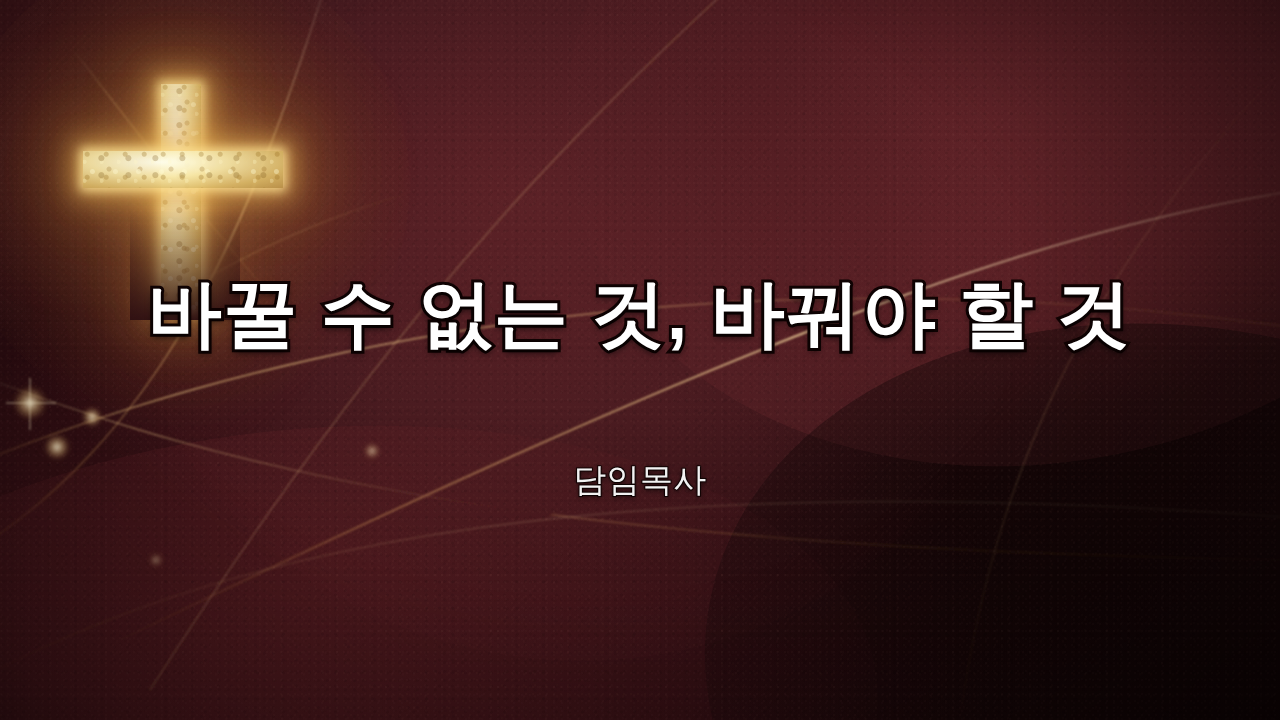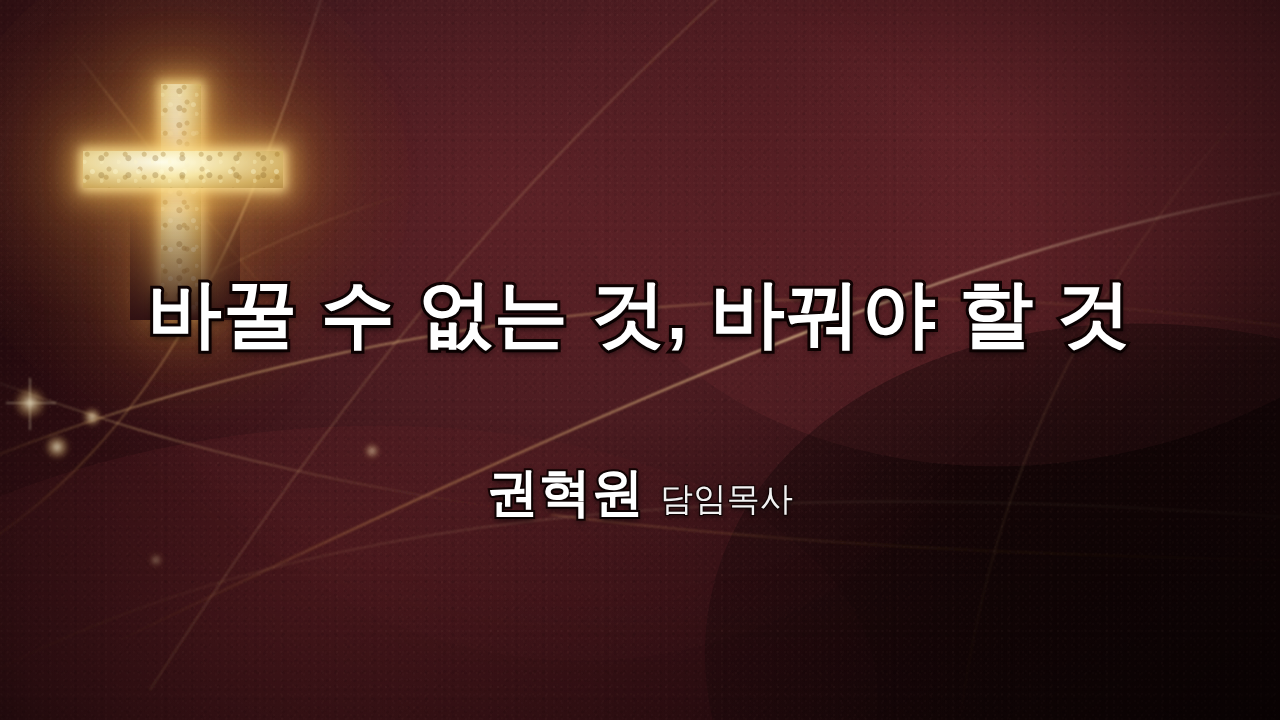--- a/index.html
+++ b/index.html
@@ -280,18 +280,17 @@
     <div id="cross-halo"></div>
     <div class="cross-bar" id="cross-vertical"></div>
     <div class="cross-bar" id="cross-horizontal"></div>
     <div id="cross-fade"></div>
   </div>
 
   <div id="text-block">
     <div id="title">바꿀 수 없는 것, 바꿔야 할 것</div>
 
     <div id="speaker-line">
-      <span id="speaker-name">권혁원</span>
       <span id="speaker-role">담임목사</span>
     </div>
   </div>
 
 </div>
 
 </body></html>

